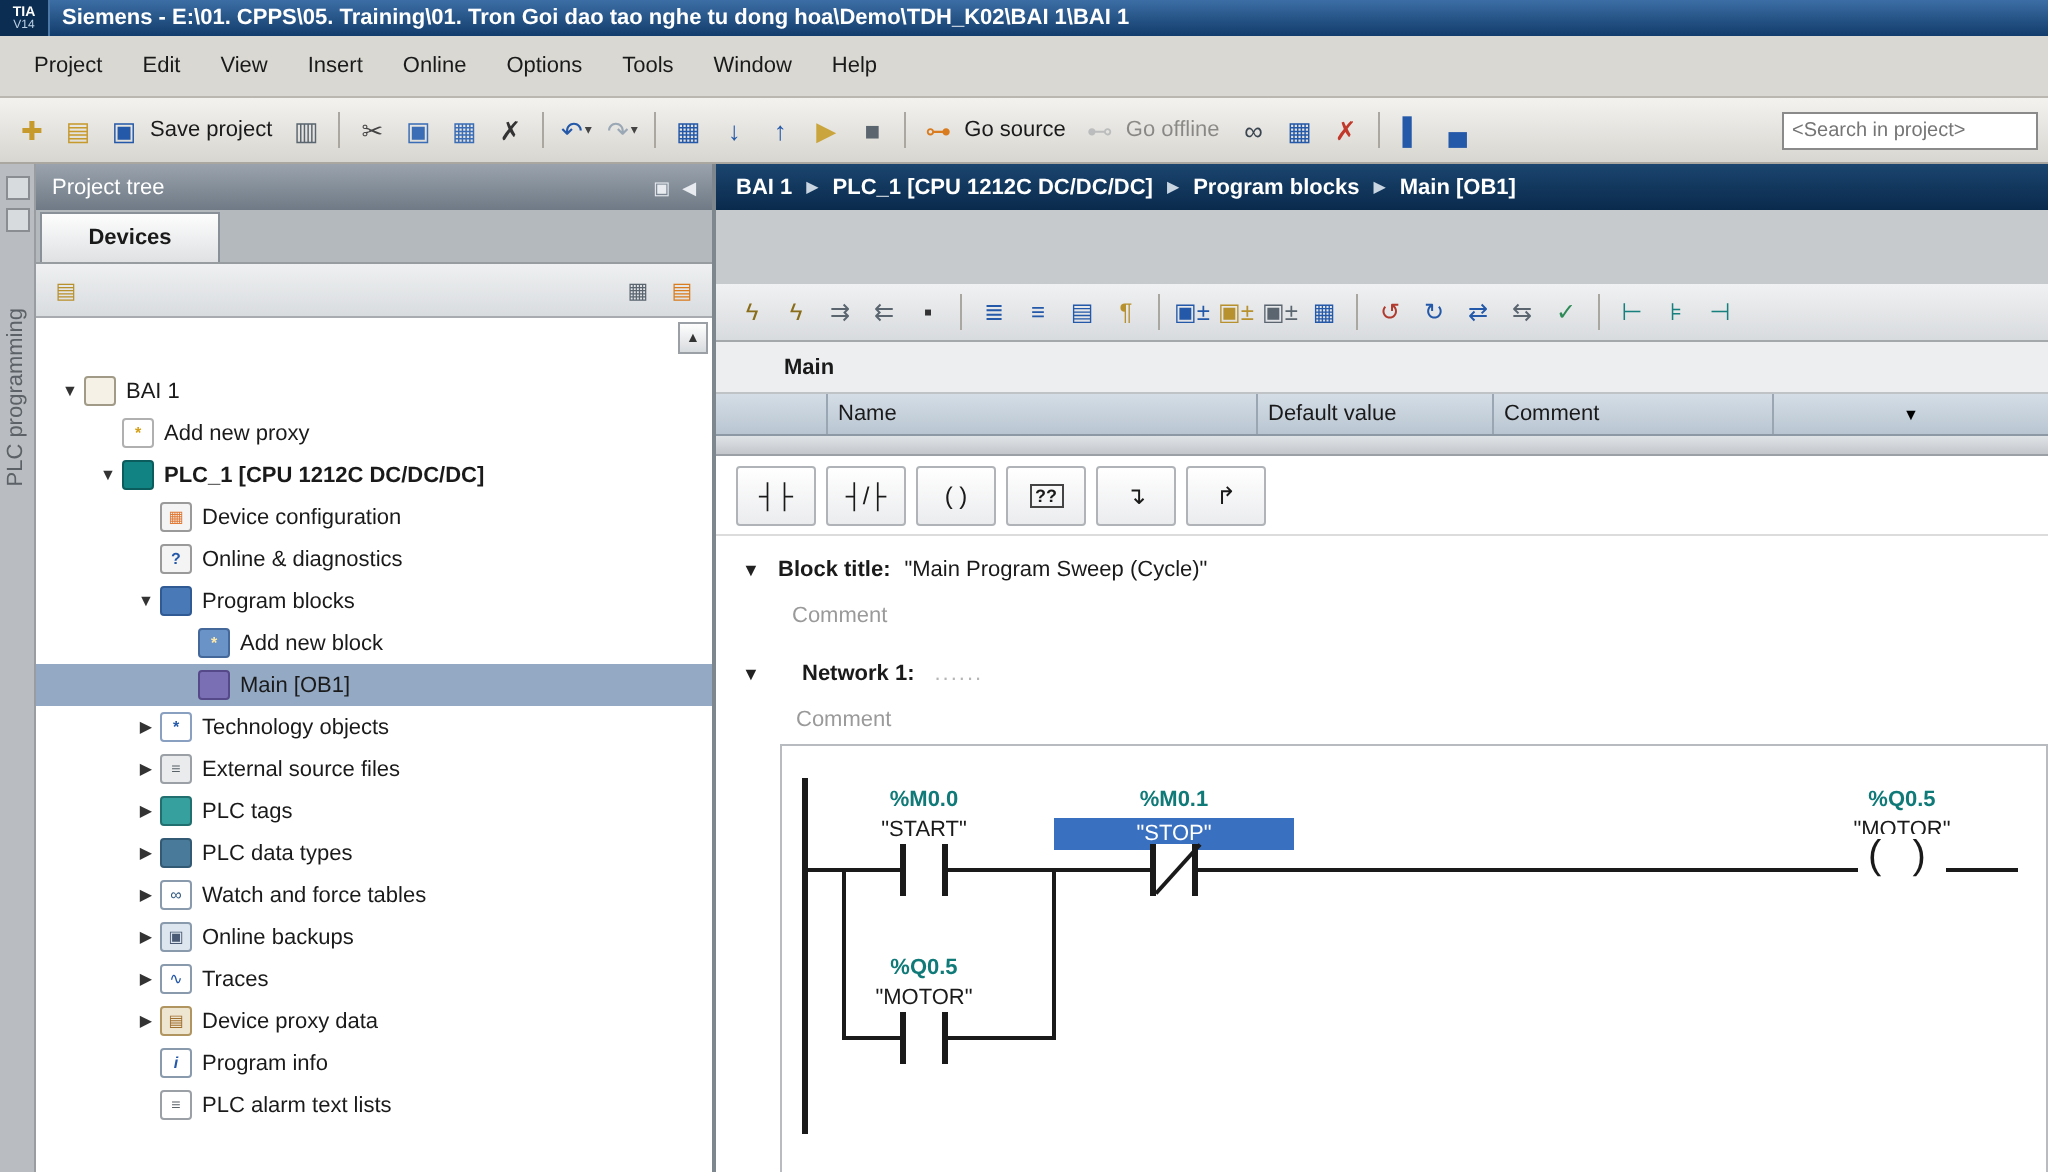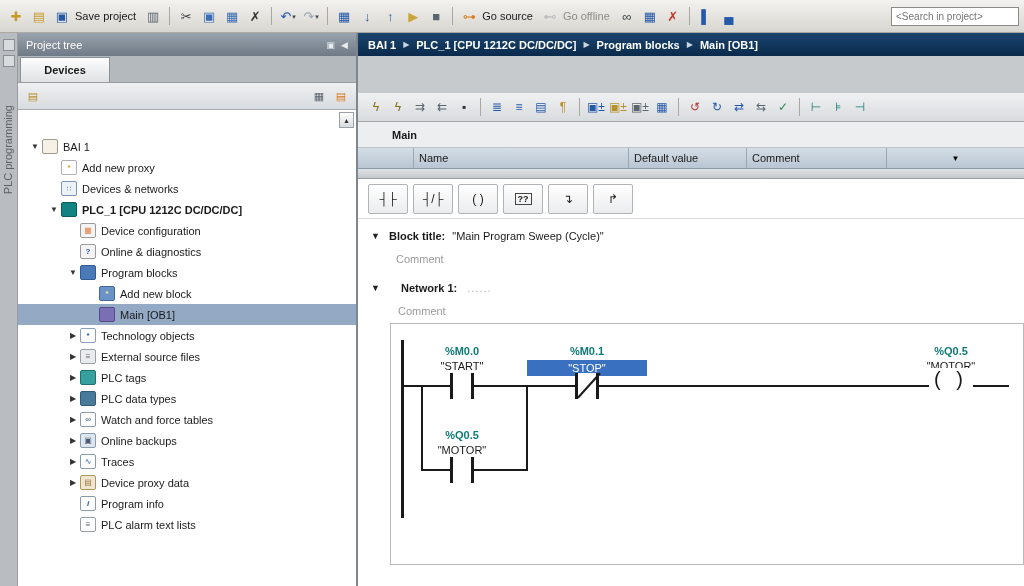--- a/index.html
+++ b/index.html
@@ -115,21 +115,39 @@
   .op-addr{position:absolute;width:120px;text-align:center;color:#0f7a78;font-weight:bold;}
   .op-name{position:absolute;width:120px;text-align:center;color:#1a1a1a;}
   .op-name.sel{background:#3a70c0;color:#fff;height:16px;line-height:16px;}
   .coil{position:absolute;width:44px;text-align:center;font-size:20px;letter-spacing:5px;background:#fff;top:44px;color:#1a1a1a;}
 </style>
 </head>
 <body>
 
 <div class="app">
 
-
+  <div class="titlebar">
+    <div class="logo">
+      <span class="l1">TIA</span>
+      <span class="l2">V14</span>
+    </div>
+    <div class="title-text">Siemens  -  E:\01. CPPS\05. Training\01. Tron Goi dao tao nghe tu dong hoa\Demo\TDH_K02\BAI 1\BAI 1</div>
+  </div>
+
+  <div class="menubar" id="menubar">
+      <div class="menu-item">Project</div>
+      <div class="menu-item">Edit</div>
+      <div class="menu-item">View</div>
+      <div class="menu-item">Insert</div>
+      <div class="menu-item">Online</div>
+      <div class="menu-item">Options</div>
+      <div class="menu-item">Tools</div>
+      <div class="menu-item">Window</div>
+      <div class="menu-item">Help</div>
+    </div>
 
   <div class="toolbar" id="main-toolbar">
       <div class="tb-btn">
         <span style="color: rgb(199, 154, 46);">✚</span>
       </div>
       <div class="tb-btn">
         <span style="color: rgb(199, 154, 46);">▤</span>
       </div>
       <div class="tb-btn">
         <span style="color: rgb(36, 88, 168);">▣</span>
@@ -233,25 +251,20 @@
         <div class="tree-sb">▲</div>
       <div class="tree-row" style="padding-left: 10px;">
             <span class="tw">▼</span>
             <span class="ticon ic-project"></span>
             <span class="tlabel">BAI 1</span>
           </div>
           <div class="tree-row" style="padding-left: 29px;">
             <span class="tw"></span>
             <span class="ticon ic-add-device">*</span>
             <span class="tlabel">Add new proxy</span>
-          </div>
-          <div class="tree-row" style="padding-left: 29px;">
-            <span class="tw"></span>
-            <span class="ticon ic-network">∷</span>
-            <span class="tlabel">Devices &amp; networks</span>
           </div>
           <div class="tree-row bold" style="padding-left: 29px;">
             <span class="tw">▼</span>
             <span class="ticon ic-plc"></span>
             <span class="tlabel">PLC_1 [CPU 1212C DC/DC/DC]</span>
           </div>
           <div class="tree-row" style="padding-left: 48px;">
             <span class="tw"></span>
             <span class="ticon ic-device-config">▦</span>
             <span class="tlabel">Device configuration</span>

